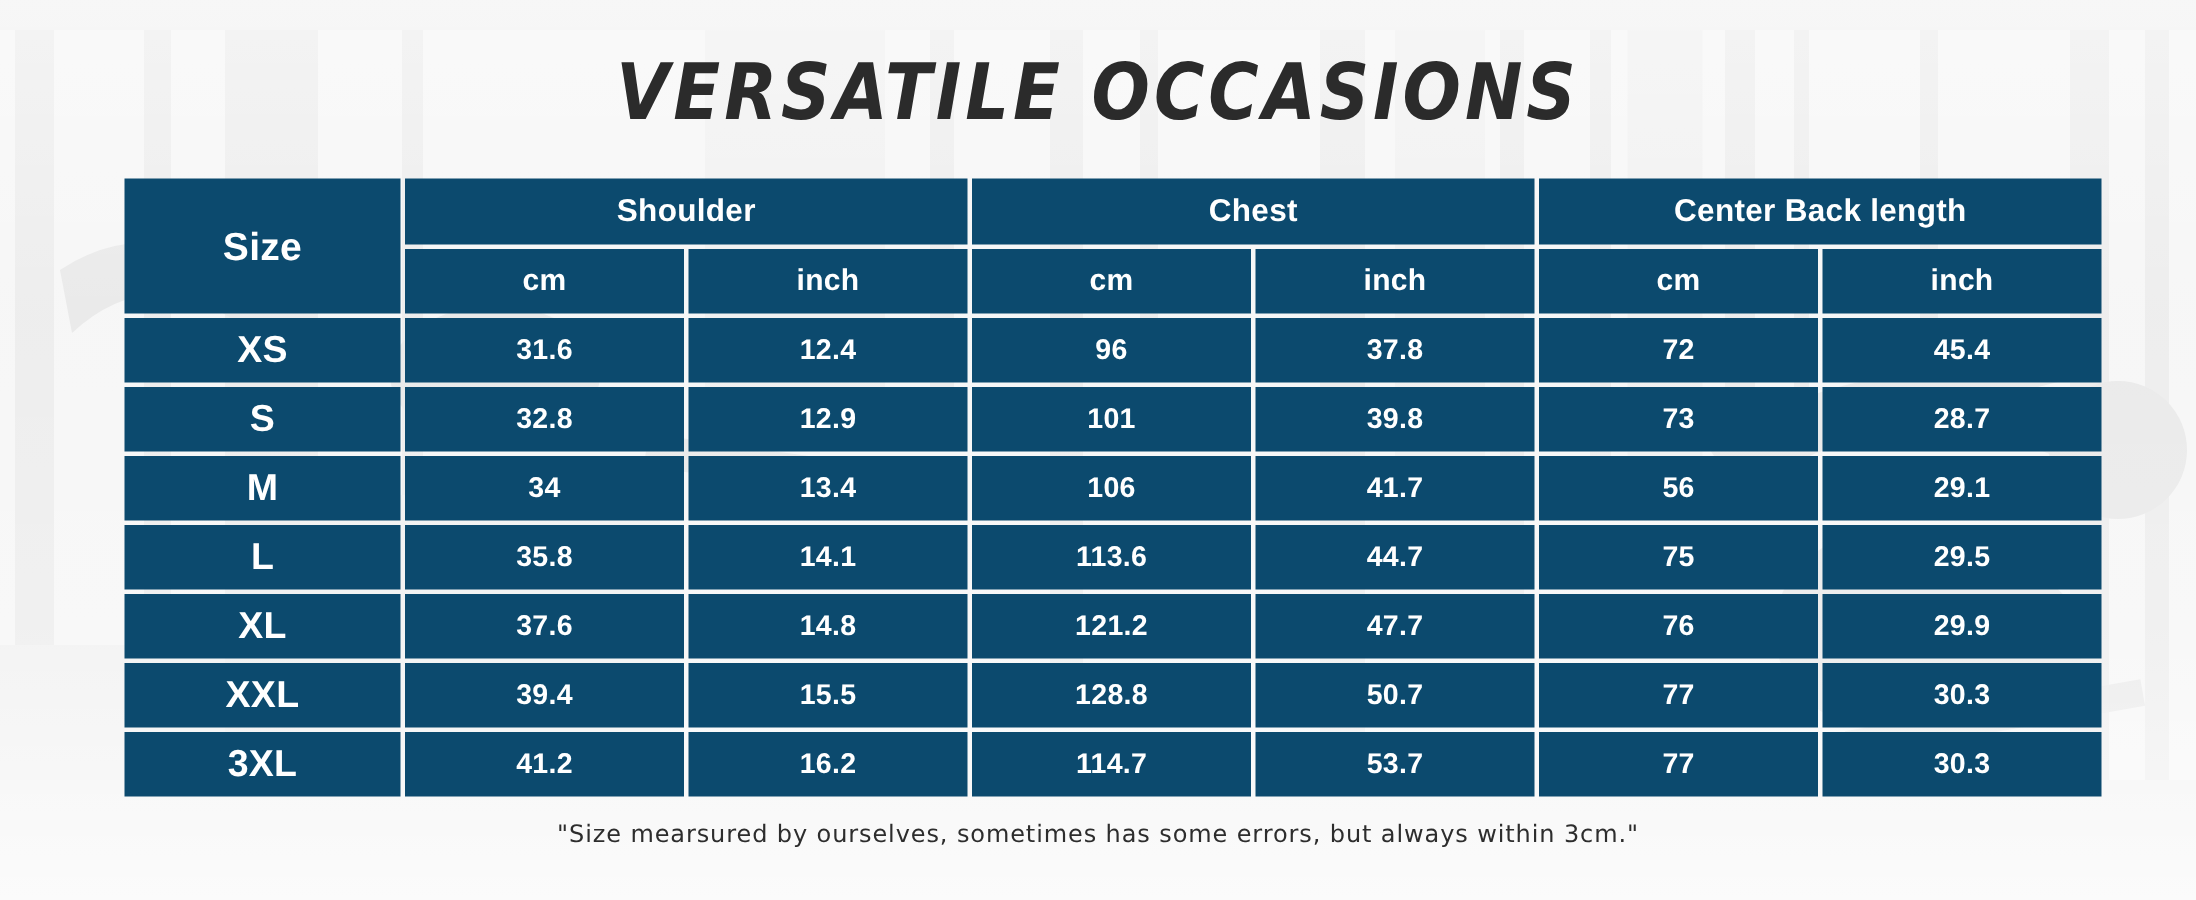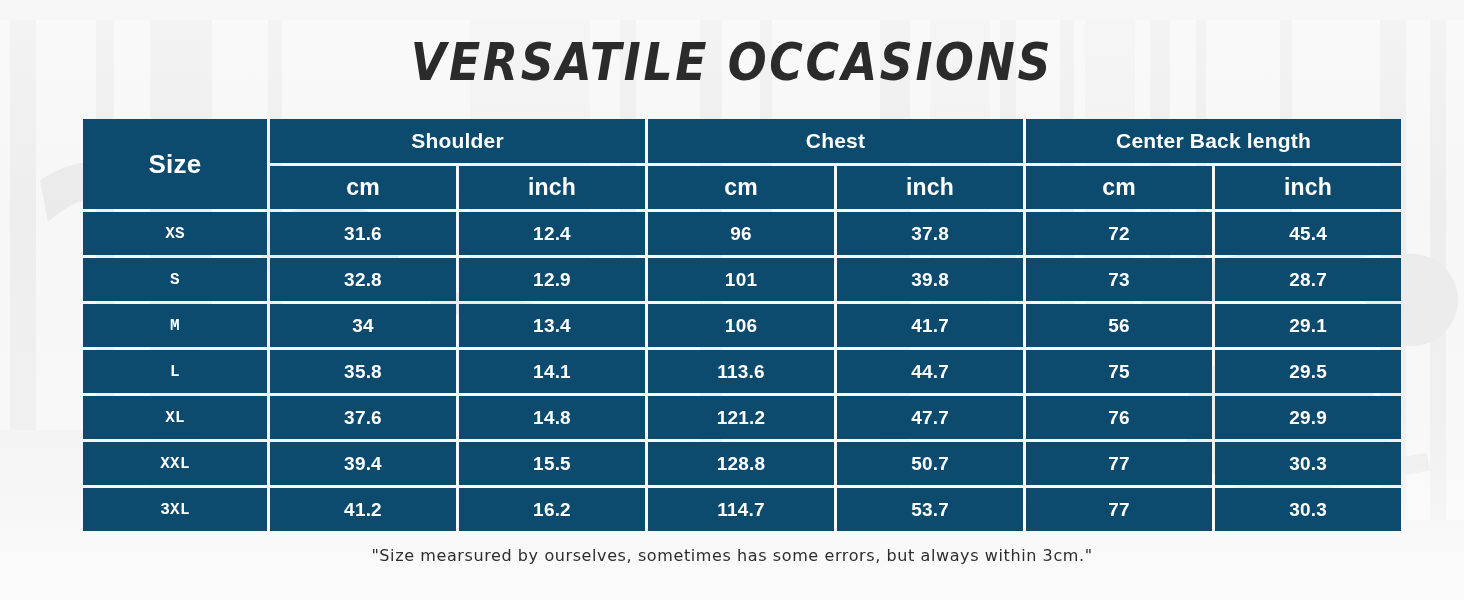--- a/index.html
+++ b/index.html
@@ -83,27 +83,26 @@
   }
 
   #size-table th.grp {
     font-size: 21px;
     height: 44px;
   }
   #size-table th.sizehdr {
     font-size: 26px;
   }
   #size-table th.unit {
-    font-size: 23px;
+    font-size: 20px;
     height: 43px;
   }
 
   #size-table td.sizecell {
-    font-size: 16px;
-    font-family: Liberation Mono, monospace;
+    font-size: 25px;
   }
 
   
   col.c-size  { width: 184px; }
   col.c-num   { width: 186px; }
 
   
   #footnote {
     position: absolute;
     left: 0;

